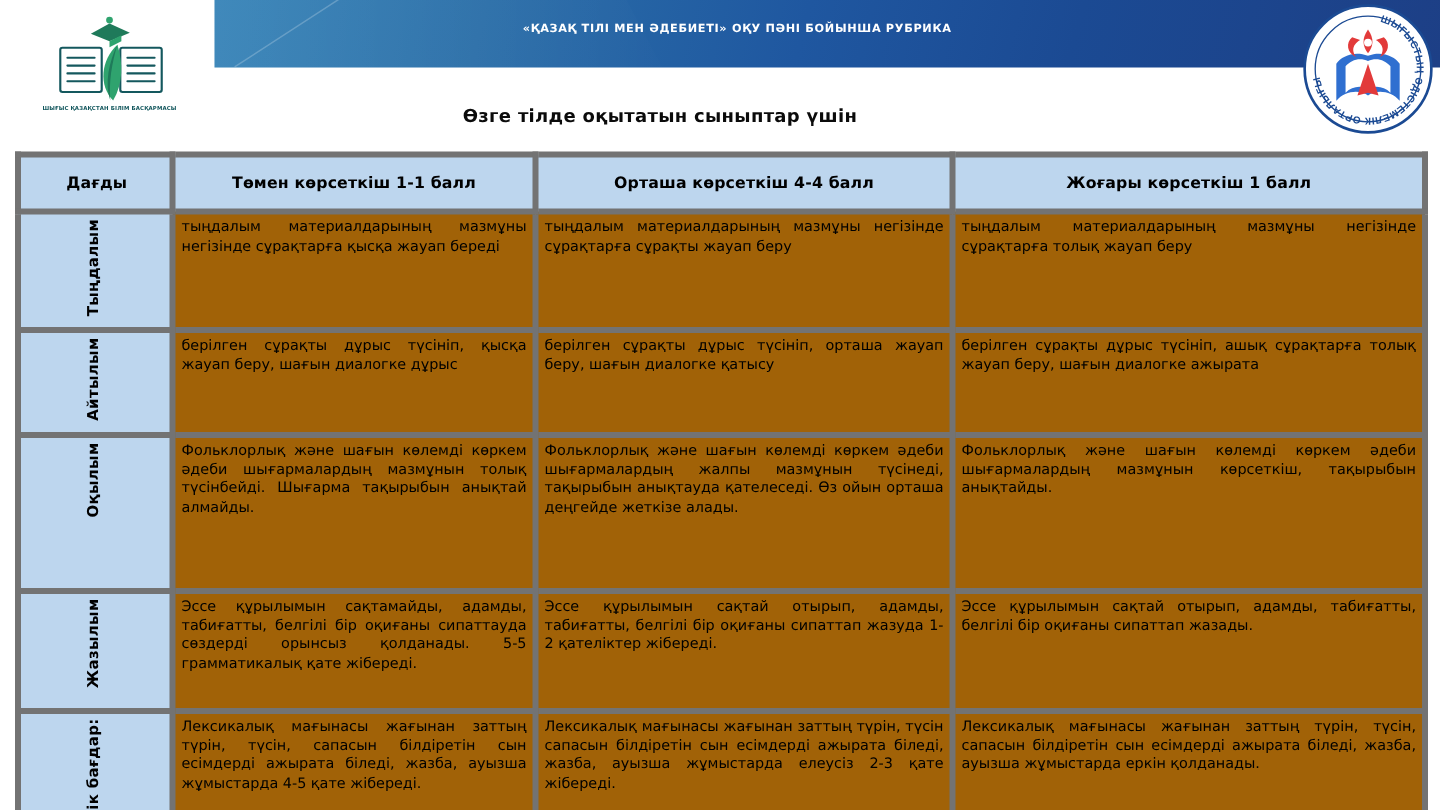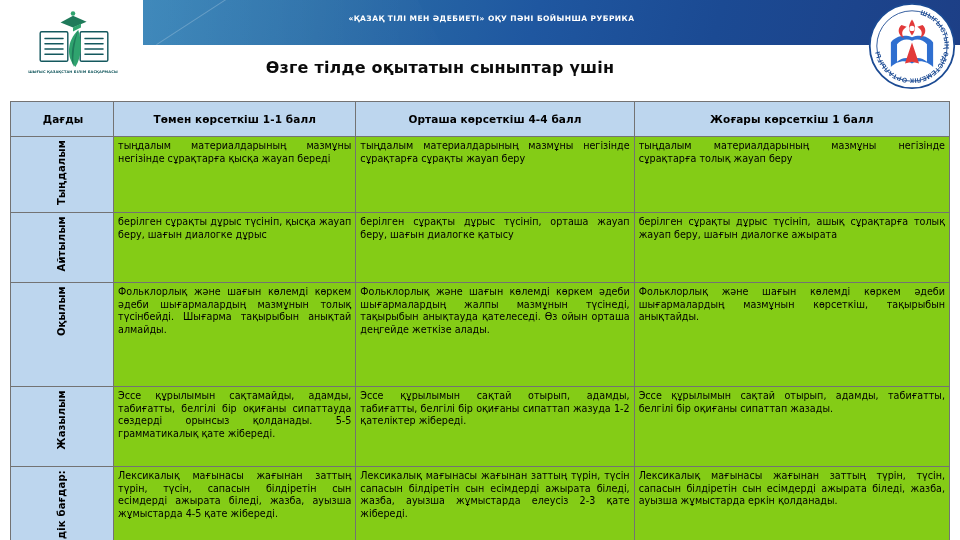--- a/index.html
+++ b/index.html
@@ -60,24 +60,24 @@
     color: #ffffff;
     font-size: 7.5px;
     font-weight: bold;
     letter-spacing: 0.45px;
     white-space: nowrap;
     padding-right: 120px;
   }
   .subtitle {
     position: absolute;
     left: 0;
-    top: 58px;
+    top: 70px;
     width: 880px;
     text-align: center;
-    font-size: 16px;
+    font-size: 12px;
     font-weight: bold;
     color: #0b0b0b;
     letter-spacing: 0.2px;
   }
 
   
   .logo-left {
     position: absolute;
     left: 18px;
     top: 8px;
@@ -131,21 +131,21 @@
     left: 10px;
     top: 101px;
     width: 940px;
   }
   table.rubric {
     border-collapse: collapse;
     width: 940px;
     table-layout: fixed;
   }
   table.rubric th, table.rubric td {
-    border: 1px solid #737373;
+    border: 4px solid #737373;
     vertical-align: top;
     padding: 3px 4px 3px 4px;
   }
   table.rubric thead th {
     background: #bdd6ee;
     text-align: center;
     vertical-align: middle;
     font-size: 10.5px;
     font-weight: bold;
     color: #000000;
@@ -172,21 +172,21 @@
     max-height: 100%;
     white-space: pre-line;
     text-align: center;
   }
   td.desc {
     font-size: 9.6px;
     line-height: 1.33;
     color: #000;
     text-align: justify;
     text-justify: inter-word;
-    background: #84cc16;
+    background: #a16207;
   }
   td.desc.lastcol { text-align: justify; }
 
   .col-skill { width: 103px; }
   .col-low   { width: 242px; }
   .col-mid   { width: 278px; }
   .col-high  { width: 315px; }
 </style>
 </head>
 <body>

